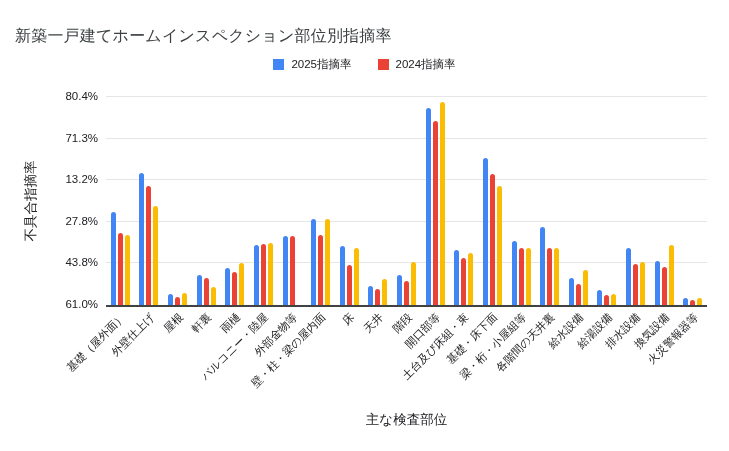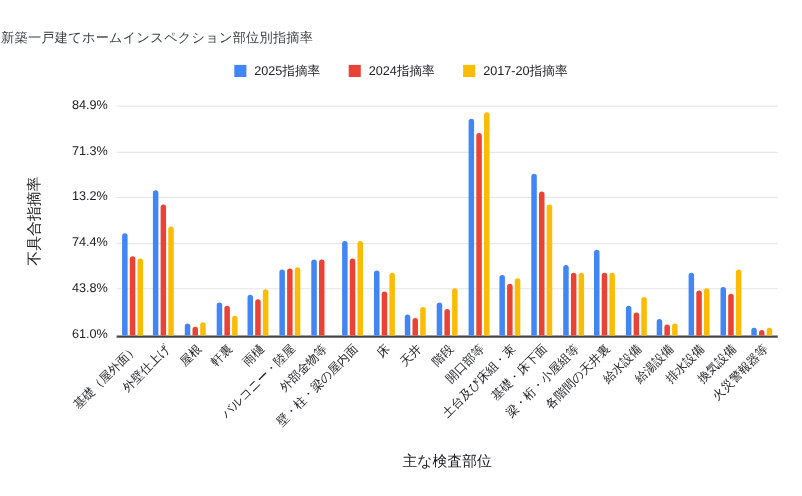--- a/index.html
+++ b/index.html
@@ -3,22 +3,22 @@
 <meta charset="utf-8">
 <style>
   html, body { margin:0; padding:0; }
   body {
     width:729px; height:451px;
     background:#ffffff;
     font-family:"Liberation Sans","DejaVu Sans",sans-serif;
     position:relative; overflow:hidden;
   }
   .chart-title {
-    position:absolute; left:1px; top:26px;
-    font-size:12px; color:#3c4043; letter-spacing:0.2px;
+    position:absolute; left:15px; top:26px;
+    font-size:16px; color:#3c4043; letter-spacing:0.2px;
   }
   .legend {
     position:absolute; top:57px; left:0; width:729px;
     display:flex; justify-content:center; align-items:center; gap:26px;
   }
   .legend-item { display:flex; align-items:center; gap:7px; }
   .legend-swatch { width:11px; height:11px; display:inline-block; }
   .legend-label { font-size:11.5px; color:#202124; }
 
   .plot-frame {
@@ -66,32 +66,28 @@
 
 <div class="legend">
   <div class="legend-item">
     <span class="legend-swatch" style="background: rgb(66, 133, 244);"></span>
     <span class="legend-label">2025指摘率</span>
   </div>
   <div class="legend-item">
     <span class="legend-swatch" style="background: rgb(234, 67, 53);"></span>
     <span class="legend-label">2024指摘率</span>
   </div>
-  <div class="legend-item">
-    <span class="legend-swatch" style="background: rgb(251, 188, 4);"></span>
-    <span class="legend-label">2017-20指摘率</span>
-  </div>
 </div>
 
 <div class="y-axis-title">不具合指摘率</div>
 <div class="y-ticks">
-    <div class="y-tick" style="top: -7px;">84.9%</div>
+    <div class="y-tick" style="top: -7px;">80.4%</div>
     <div class="y-tick" style="top: 34.6px;">71.3%</div>
     <div class="y-tick" style="top: 76.2px;">13.2%</div>
-    <div class="y-tick" style="top: 117.8px;">74.4%</div>
+    <div class="y-tick" style="top: 117.8px;">27.8%</div>
     <div class="y-tick" style="top: 159.4px;">43.8%</div>
     <div class="y-tick" style="top: 201px;">61.0%</div>
   </div>
 
 <div class="plot-frame">
   <div>
       <div class="gridline" style="bottom: 41.6px;"></div>
       <div class="gridline" style="bottom: 83.2px;"></div>
       <div class="gridline" style="bottom: 124.8px;"></div>
       <div class="gridline" style="bottom: 166.4px;"></div>

